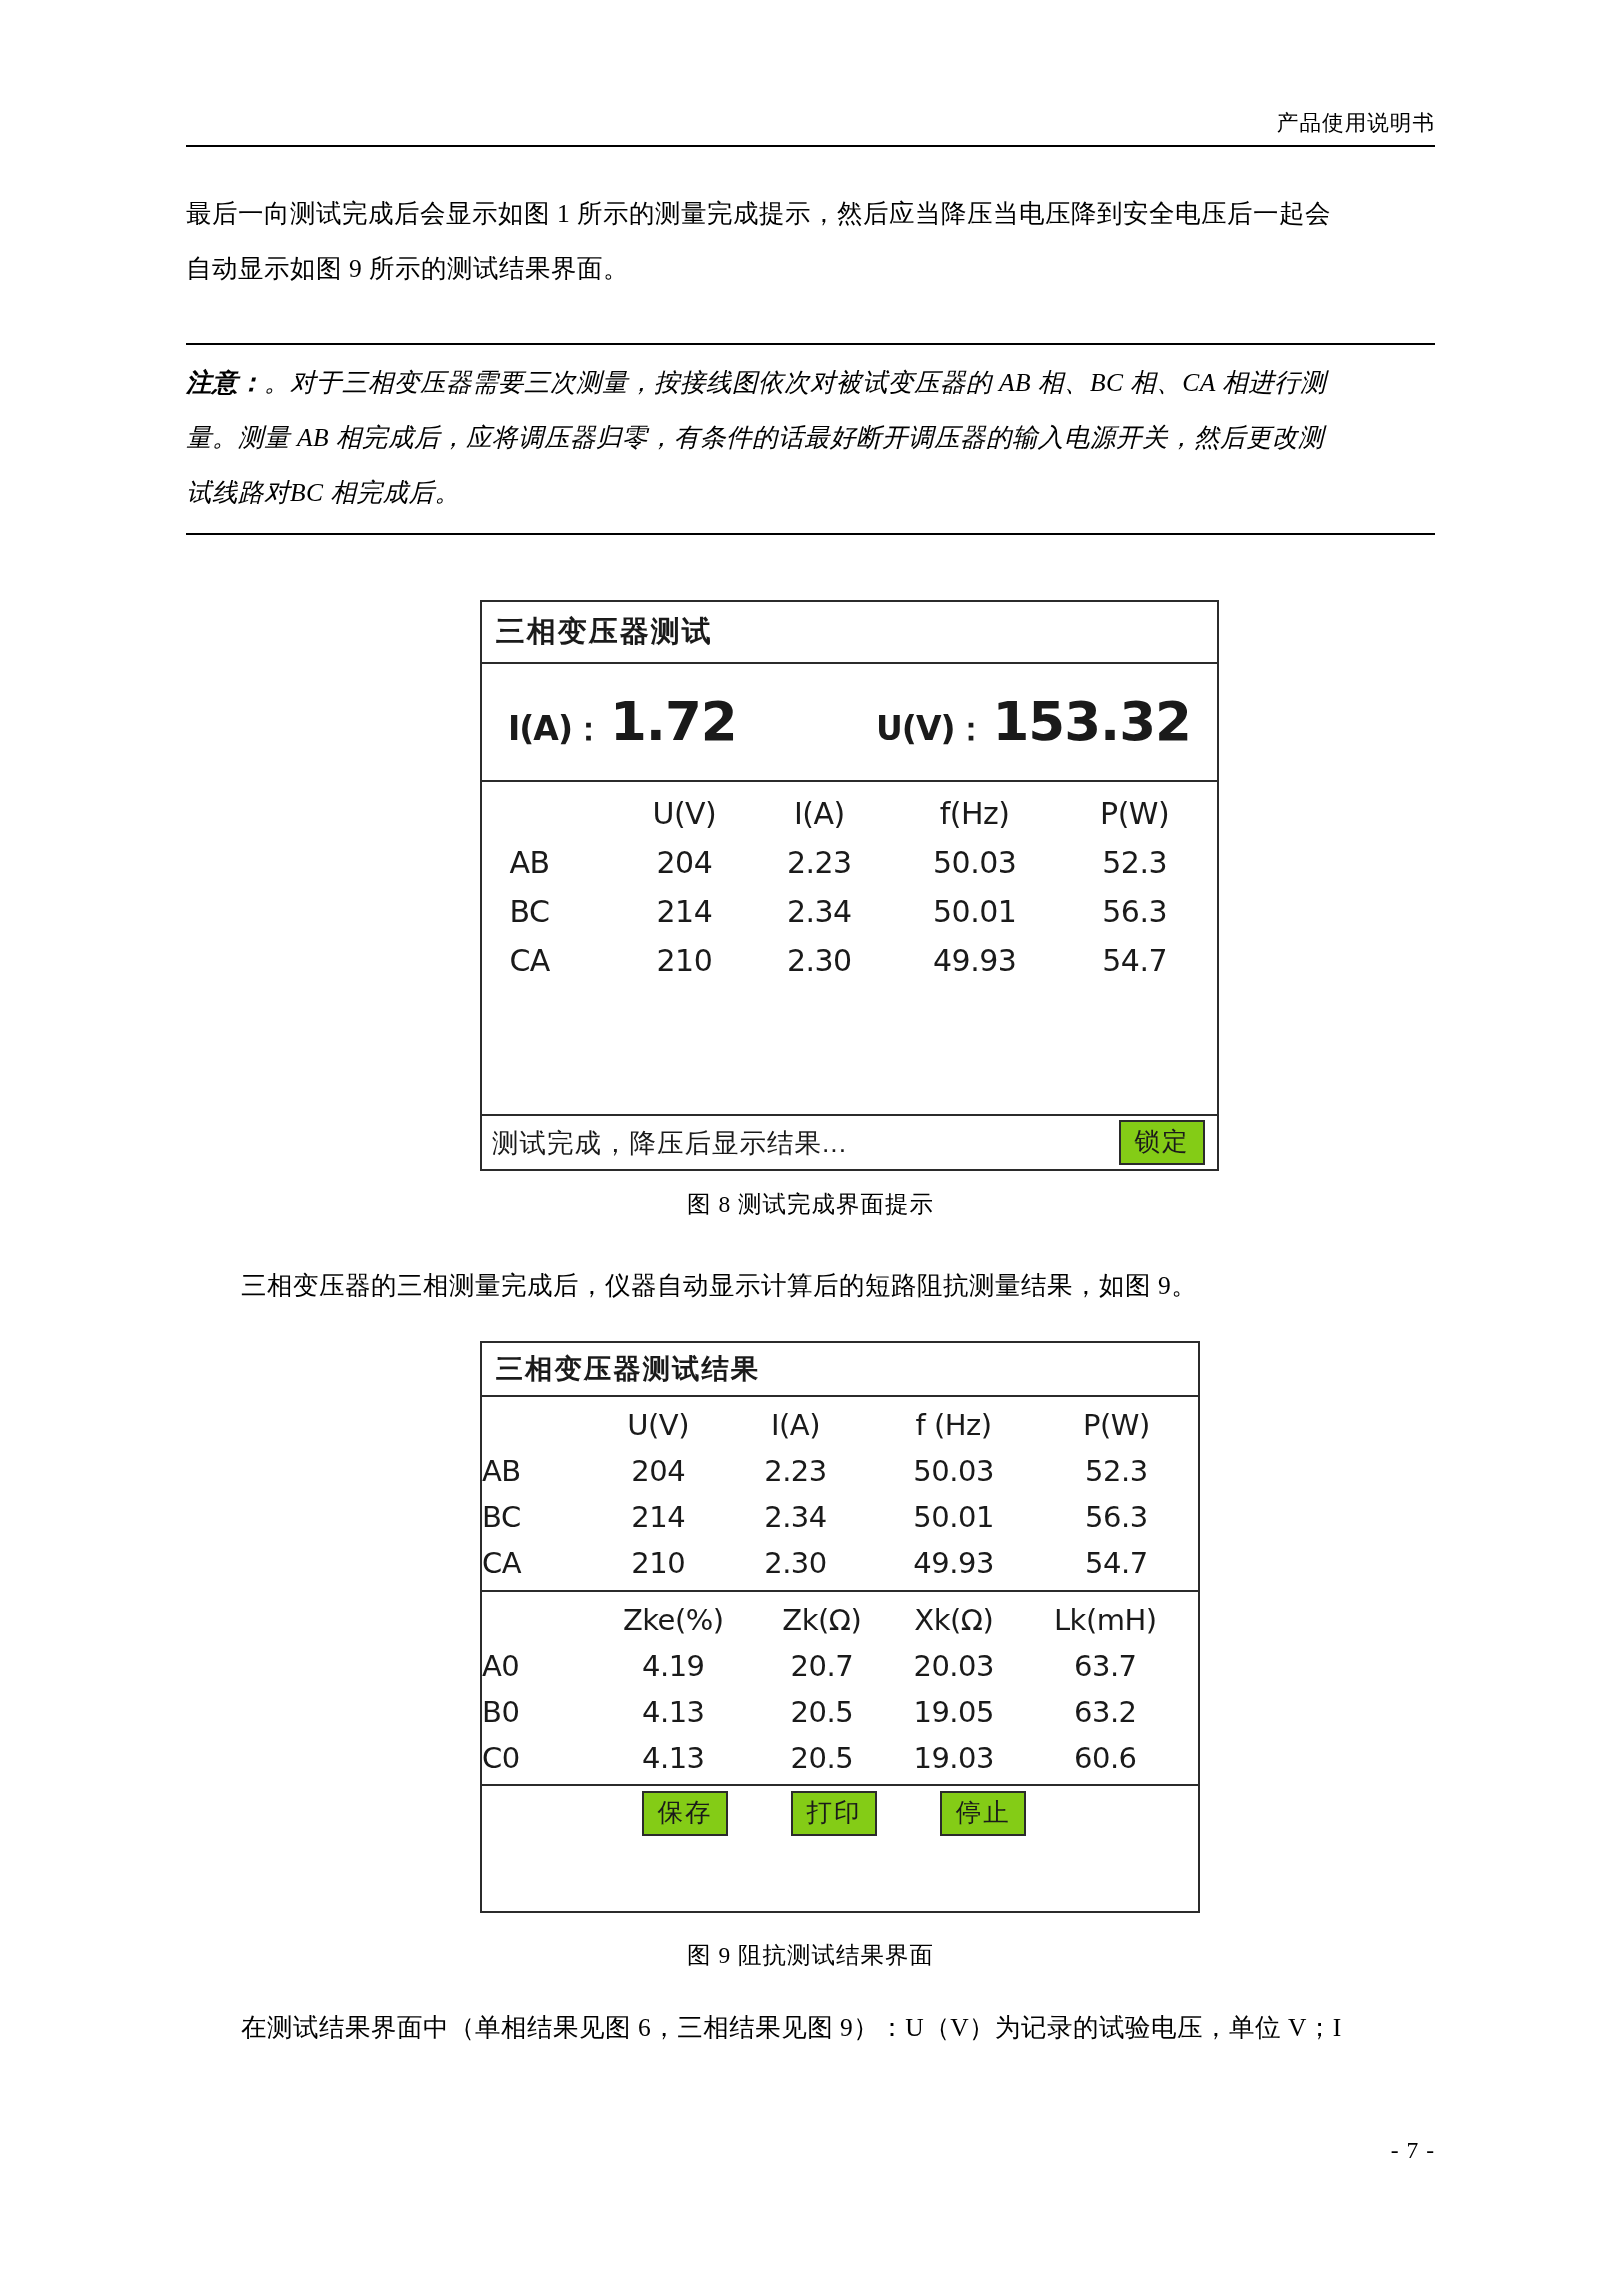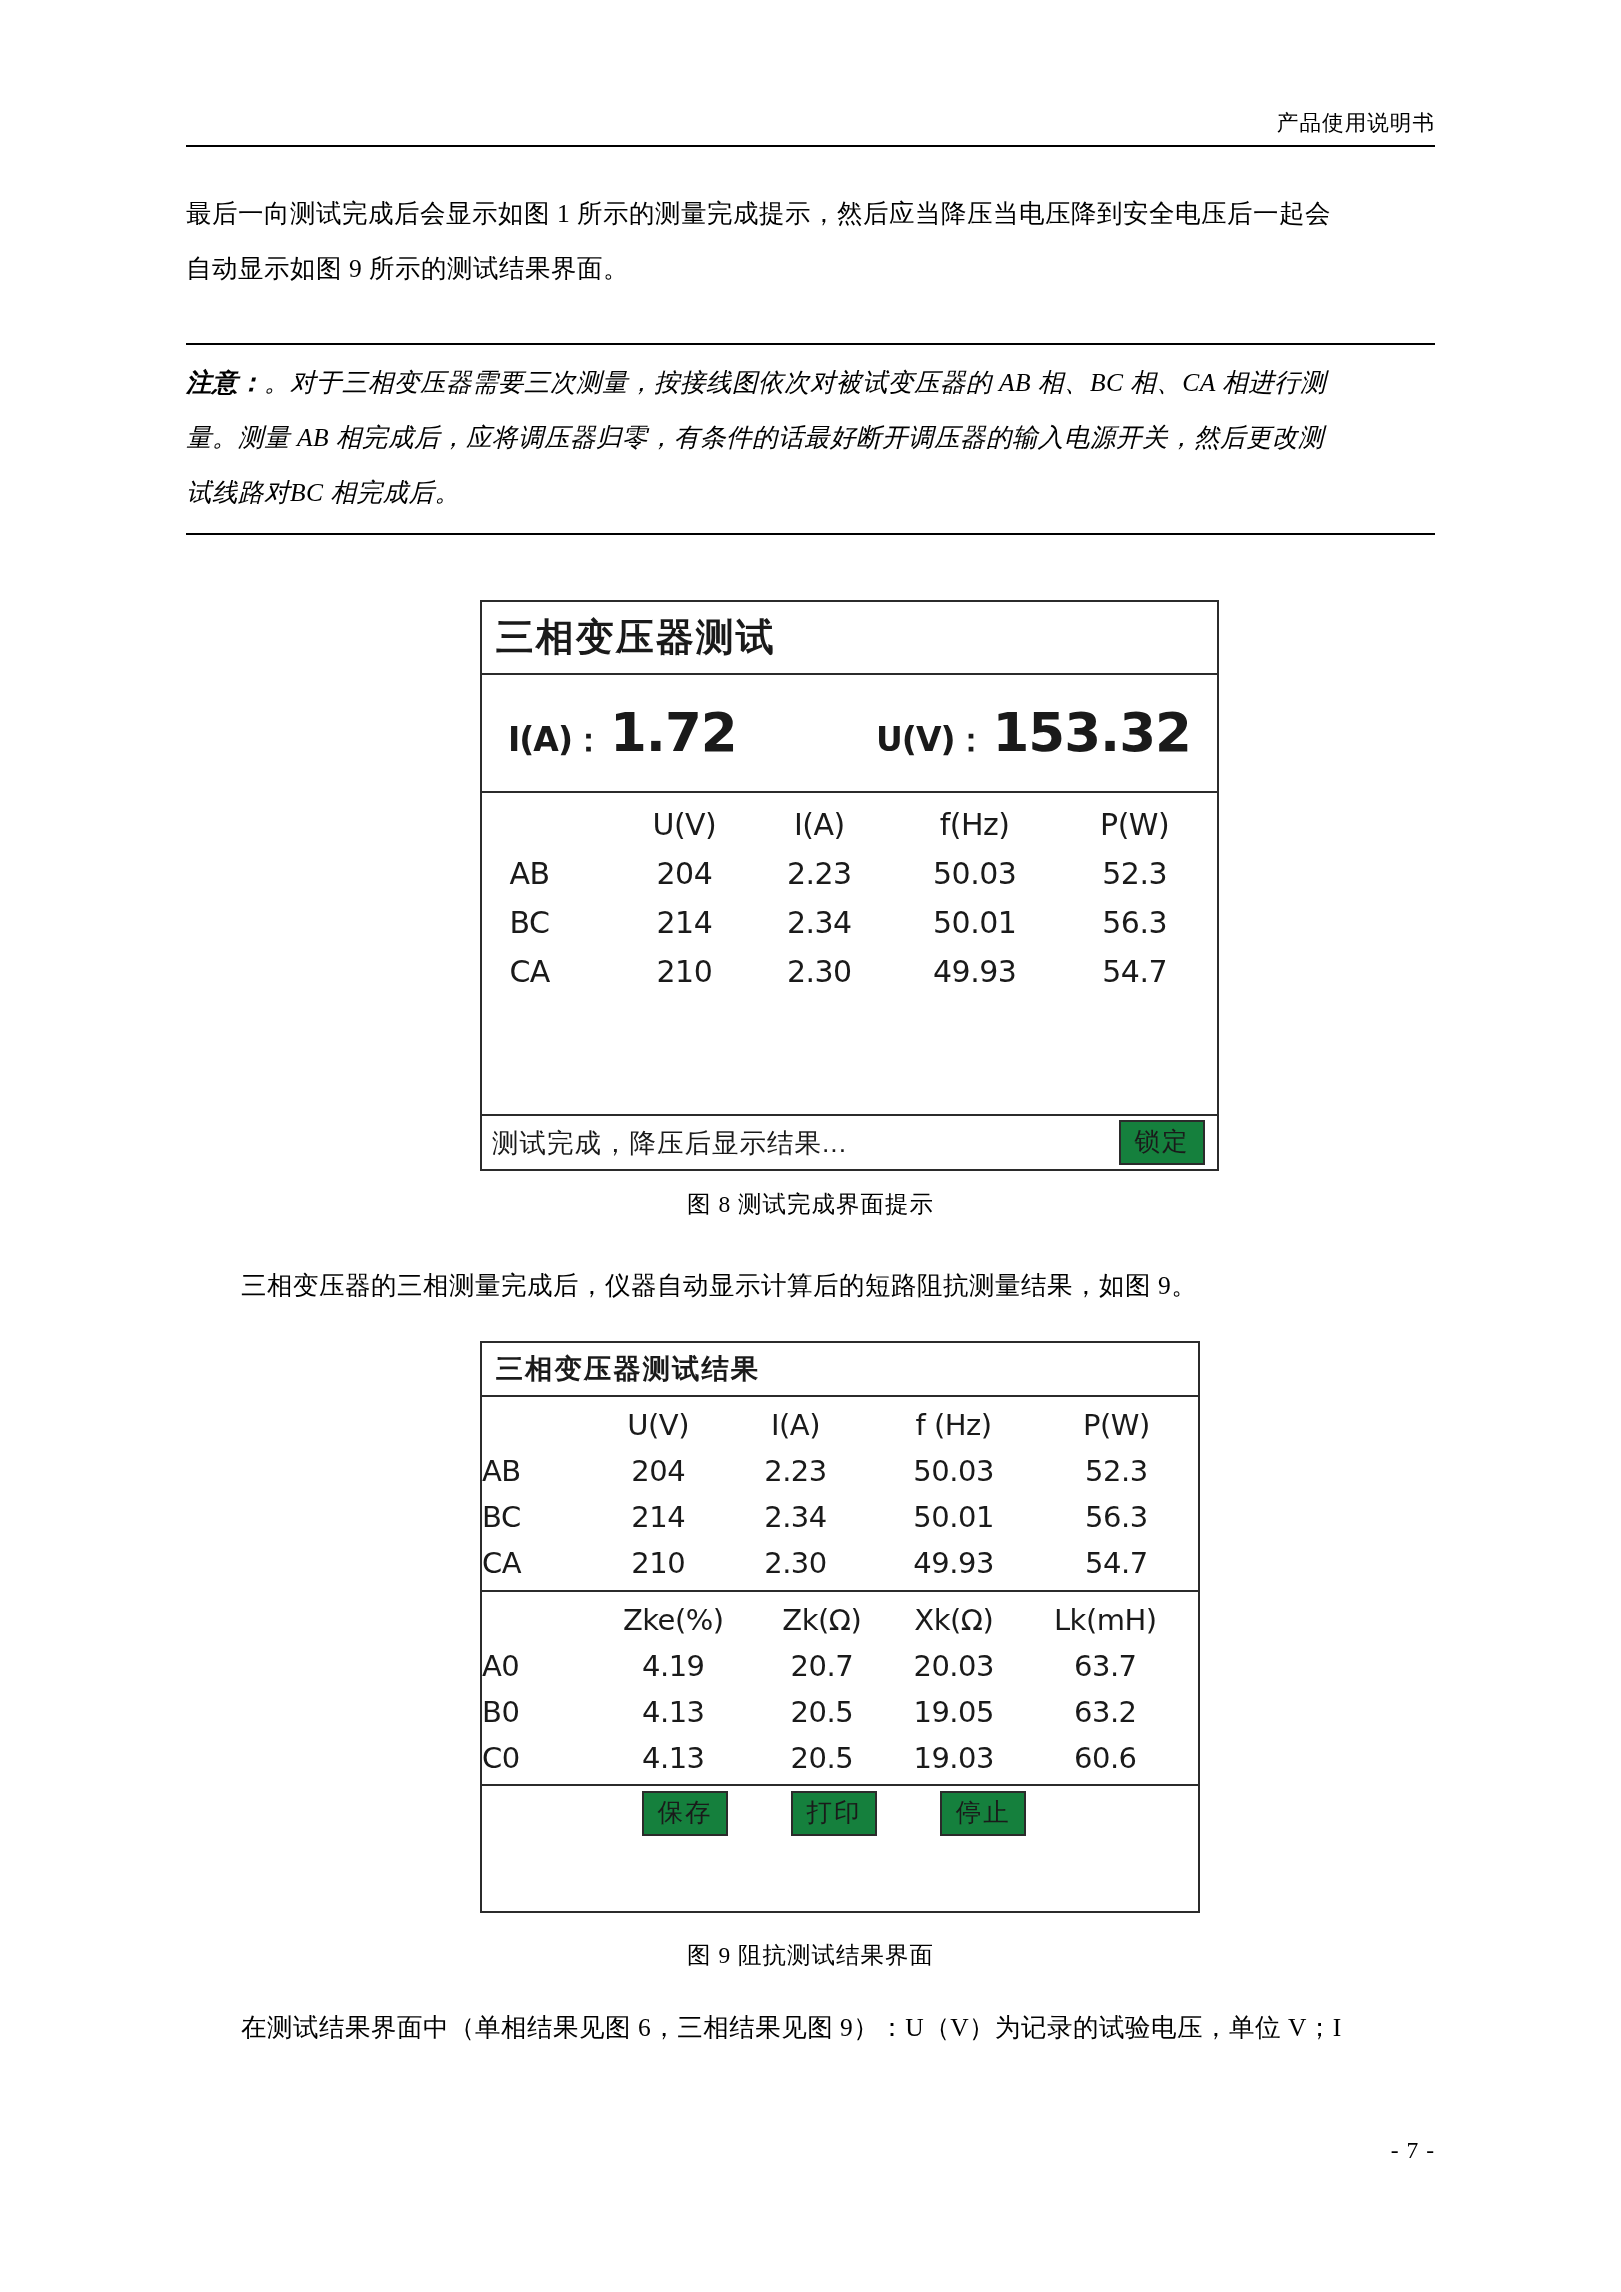--- a/index.html
+++ b/index.html
@@ -94,21 +94,21 @@
   }
   #fig8 {
     left: 480px;
     top: 600px;
     width: 735px;
     height: 567px;
   }
   .lcd-title {
     font-family: "Liberation Sans", sans-serif;
     font-weight: bold;
-    font-size: 38px;
+    font-size: 29px;
     padding: 9.8px 0 9.8px 13.7px;
     border-bottom: 2.9px solid #2b2b2b;
     letter-spacing: 2px;
   }
   .lcd-bigrow {
     height: 116px;
     border-bottom: 2.9px solid #2b2b2b;
     display: flex;
     align-items: center;
     justify-content: space-between;
@@ -162,21 +162,21 @@
     padding-left: 10px;
     letter-spacing: 1px;
   }
   .lcd-btn {
     font-family: "Liberation Sans", sans-serif;
     font-size: 25.5px;
     border: 2px solid #2b2b2b;
     padding: 2px 13.7px 3.9px 13.7px;
     margin-right: 11.8px;
     letter-spacing: 2px;
-    background: #15803d;
+    background: #84cc16;
   }
 
   
   .caption {
     position: absolute;
     width: 1249px;
     left: 186px;
     text-align: center;
     font-size: 23.5px;
     letter-spacing: 1px;

